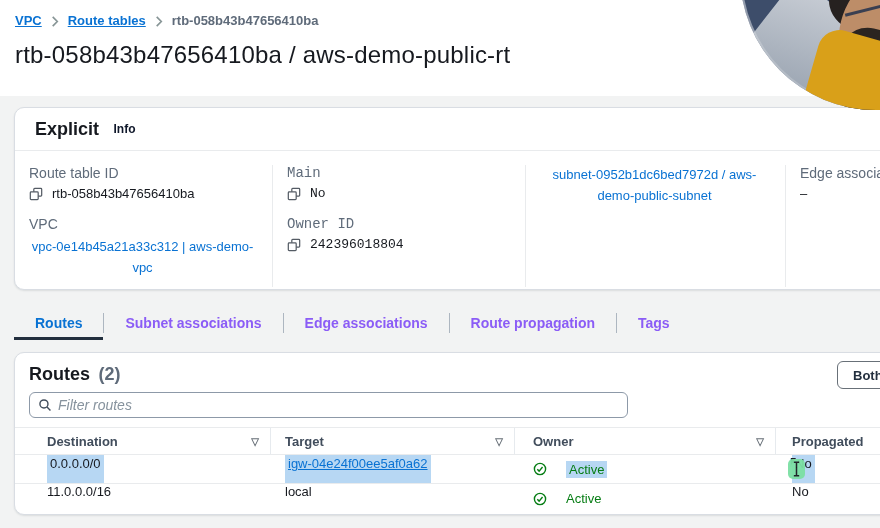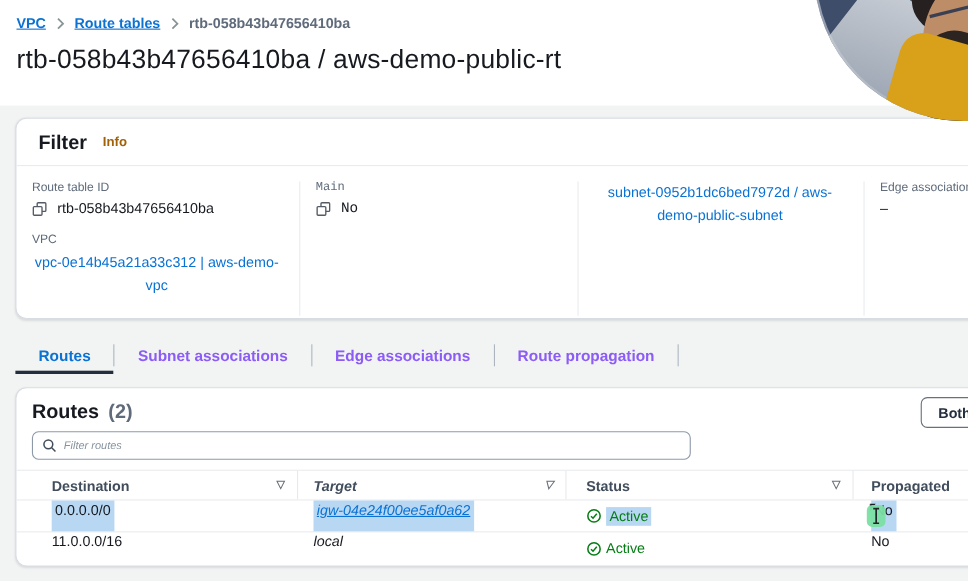--- a/index.html
+++ b/index.html
@@ -37,31 +37,31 @@
   .wc-shirt { position:absolute; left:62px; top:216px; width:230px; height:130px;
               background:#d9a019; transform:rotate(16deg); border-radius:22px; }
 
   
   .card { position:absolute; left:14px; width:920px; background:#fff;
           border:1px solid #d9dde3; border-radius:10px;
           box-shadow:0 1px 2px rgba(0,28,36,.10); }
   .details-card { top:107px; height:183px; }
   .card-header { padding:11px 20px 10px; border-bottom:1px solid #e9ebed; }
   .card-title { display:inline; font-size:18px; font-weight:700; color:#16191f; }
-  .info-link { font-size:12px; font-weight:700; color:#a16207; margin-left:10px;
+  .info-link { font-size:12px; font-weight:700; color:#0f172a; margin-left:10px;
                vertical-align:2px; cursor:pointer; }
 
   .details-body { display:flex; padding:14px 0 0; height:136px; }
   .dcol { padding:0 16px 0 14px; }
   .dcol-1 { width:258px; border-right:1px solid #e9ebed; }
   .dcol-2 { width:253px; border-right:1px solid #e9ebed;font-family:Liberation Mono, monospace; }
   .dcol-3 { width:260px; border-right:1px solid #e9ebed; }
   .dcol-4 { flex:1; }
   .field { margin-bottom:15px; }
-  .field-label { font-size:11px; color:#5f6b7a; margin-bottom:5px; }
+  .field-label { font-size:14px; color:#5f6b7a; margin-bottom:5px; }
   .field-value { font-size:13px; color:#16191f; display:flex; align-items:center; gap:9px; }
   .field-value.wrap { display:block; line-height:1.6;text-align:center; }
   .dlink { color:#0972d3; font-weight:500; text-decoration:none; cursor:pointer; }
   .copy-btn { display:inline-flex; cursor:pointer; flex:none; }
 
   
   .tabs { position:absolute; left:14px; top:306px; height:34px; display:flex; align-items:stretch; z-index:5; }
   .tab { display:flex; align-items:center; padding:0 21px; font-size:14px; font-weight:700;
          color:#8b5cf6; position:relative; cursor:pointer; white-space:nowrap; }
   .tab.active { color:#0972d3; }
@@ -73,42 +73,42 @@
   .routes-head { padding:11px 20px 0 14px; position:relative; }
   .routes-title { font-size:18px; font-weight:700; color:#16191f; }
   .routes-count { font-size:18px; font-weight:700; color:#5f6b7a; margin-left:4px; }
   .both-btn { position:absolute; left:822px; top:8px; width:86px; height:28px;
               background:#fff; border:1px solid #687078; border-radius:6px;
               font-family:"Liberation Sans",sans-serif; font-size:13px; font-weight:700; color:#232f3e;
               text-align:left; padding:0 0 0 15px; cursor:pointer; }
   .filter-wrap { margin:7px 0 0 14px; width:599px; height:26px; border:1px solid #8d99a8;
                  border-radius:6px; background:#fff; display:flex; align-items:center;
                  padding:0 8px; gap:6px; }
-  .filter-input { border:none; outline:none; flex:1; font-size:10px; font-family:"Liberation Sans",sans-serif;
+  .filter-input { border:none; outline:none; flex:1; font-size:14px; font-family:"Liberation Sans",sans-serif;
                   color:#16191f; background:transparent; }
   .filter-input::placeholder { font-style:italic; color:#87939e; }
 
   
   .rt-table { margin-top:9px; font-size:13px; }
   .rt-hrow { display:flex; align-items:center; height:28px;
              border-top:1px solid #e9ebed; border-bottom:1px solid #e9ebed;
              font-weight:700; color:#414d5c; }
   .rt-row { display:flex; align-items:center; height:29px; color:#16191f; }
   .rt-row.first { border-bottom:1px solid #e9ebed; }
   .hcell { display:flex; align-items:center; height:100%; cursor:pointer; }
   .cell  { display:flex; height:100%; }
   .c1 { width:256px; padding-left:32px; }
-  .c2 { width:244px; padding-left:14px;font-style:italic; }
+  .c2 { width:244px; padding-left:14px; }
   .c3 { width:261px; padding-left:18px; }
   .c4 { flex:1; padding-left:16px; }
   .hdiv { border-right:1px solid #e6eaee; }
   .sort-icon { margin-left:auto; margin-right:11px; font-size:10px; color:#687078; }
   .sel { background:#b7d7f3; padding:1px 3px; }
   .tlink { color:#0972d3; text-decoration:underline; cursor:pointer; }
-  .status { display:flex; align-items:center; gap:4px; color:#067d14; font-weight:500; }
+  .status { display:flex; align-items:center; gap:19px; color:#067d14; font-weight:500; }
   .prop-cell { position:relative; }
   .cursor-blob { position:absolute; left:12px; top:4px; width:17px; height:20px;
                  border-radius:5px; background:#7ce0a4; opacity:.95;
                  display:flex; align-items:center; justify-content:center; }
   .cursor-frag { position:absolute; left:14px; top:3px; width:8px; height:9px; background:#b7d7f3; }
   .cursor-frag::after { content:''; position:absolute; left:1px; top:0;
                         border-left:5px solid #1a1d21; border-bottom:7px solid transparent; }
 </style>
 </head>
 <body>
@@ -136,21 +136,21 @@
   <div class="wc-arm"></div>
   <div class="wc-hair"></div>
   <div class="wc-face"></div>
   <div class="wc-glasses"></div>
   <div class="wc-beard"></div>
   <div class="wc-shirt"></div>
 </div>
 
 <div class="card details-card">
   <div class="card-header">
-    <h2 class="card-title">Filter</h2>
+    <h2 class="card-title">Explicit</h2>
     <a class="info-link">Info</a>
   </div>
   <div class="details-body">
 
     <div class="dcol dcol-1">
       <div class="field">
         <div class="field-label">Route table ID</div>
         <div class="field-value">
           <span class="copy-btn">
             <svg width="14" height="14" viewBox="0 0 16 16" fill="none" stroke="#545b64" stroke-width="1.4">
@@ -173,20 +173,32 @@
       <div class="field">
         <div class="field-label">Main</div>
         <div class="field-value">
           <span class="copy-btn">
             <svg width="14" height="14" viewBox="0 0 16 16" fill="none" stroke="#545b64" stroke-width="1.4">
                 <rect x="5.5" y="1.5" width="9" height="9" rx="1"></rect>
                 <rect x="1.5" y="5.5" width="9" height="9" rx="1" fill="#ffffff"></rect>
               </svg>
           </span>
           <span>No</span>
+        </div>
+      </div>
+      <div class="field">
+        <div class="field-label">Owner ID</div>
+        <div class="field-value">
+          <span class="copy-btn">
+            <svg width="14" height="14" viewBox="0 0 16 16" fill="none" stroke="#545b64" stroke-width="1.4">
+                <rect x="5.5" y="1.5" width="9" height="9" rx="1"></rect>
+                <rect x="1.5" y="5.5" width="9" height="9" rx="1" fill="#ffffff"></rect>
+              </svg>
+          </span>
+          <span>242396018804</span>
         </div>
       </div>
     </div>
 
     <div class="dcol dcol-3">
       <div class="field">
         <div class="field-value wrap">
           <a class="dlink">subnet-0952b1dc6bed7972d / aws-demo-public-subnet</a>
         </div>
       </div>
@@ -206,20 +218,21 @@
 
 <div class="tabs">
   <div class="tab active">Routes</div>
   <div class="tab-div"></div>
   <div class="tab">Subnet associations</div>
   <div class="tab-div"></div>
   <div class="tab">Edge associations</div>
   <div class="tab-div"></div>
   <div class="tab">Route propagation</div>
   <div class="tab-div"></div>
+  <div class="tab">Tags</div>
 </div>
 
 <div class="card routes-card">
   <div class="routes-head">
     <span class="routes-title">Routes</span>
     <span class="routes-count">(2)</span>
     <button class="both-btn">Both</button>
   </div>
 
   <div class="filter-wrap">
@@ -236,21 +249,21 @@
     <div class="rt-hrow">
       <div class="hcell c1 hdiv">
         <span>Destination</span>
         <span class="sort-icon">▽</span>
       </div>
       <div class="hcell c2 hdiv">
         <span>Target</span>
         <span class="sort-icon">▽</span>
       </div>
       <div class="hcell c3 hdiv">
-        <span>Status</span>
+        <span>Owner</span>
         <span class="sort-icon">▽</span>
       </div>
       <div class="hcell c4">
         <span>Propagated</span>
       </div>
     </div>
 
     <div class="rt-row first">
       <div class="cell c1">
         <span class="sel">0.0.0.0/0</span>

